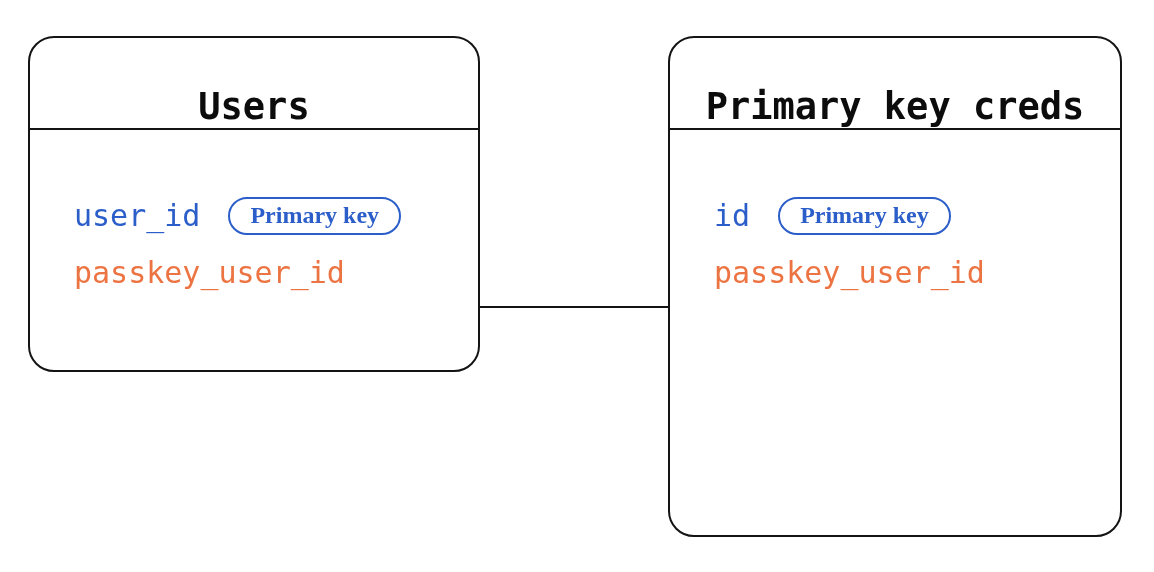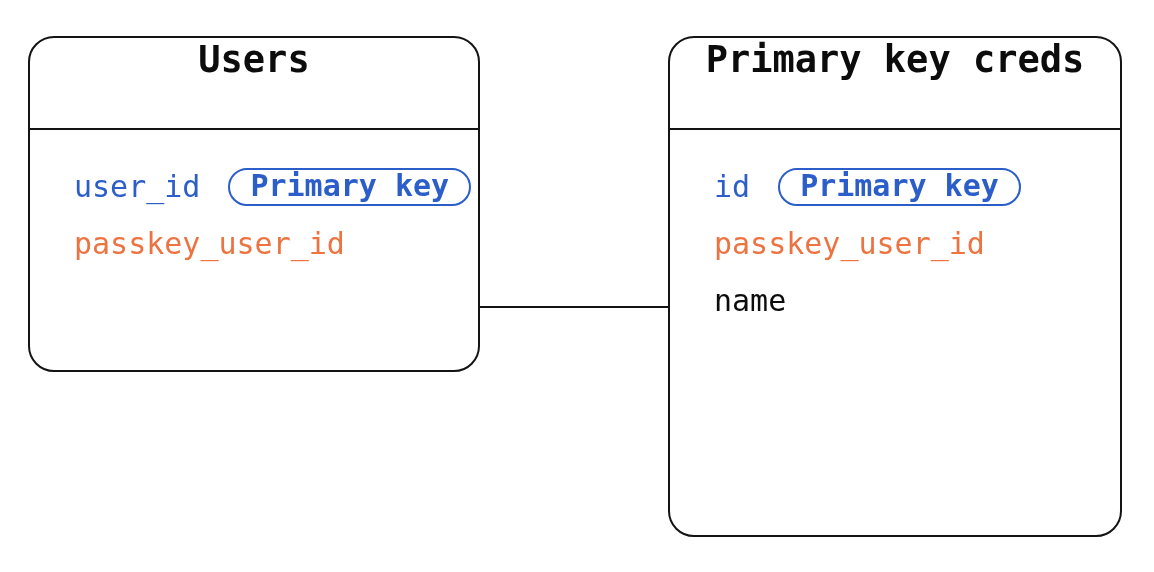--- a/index.html
+++ b/index.html
@@ -36,54 +36,56 @@
   .er-table--creds {
     left: 668px;
     top: 36px;
     width: 454px;
     height: 501px;
   }
   .er-table__header {
     height: 92px;
     border-bottom: 2px solid var(--color-line);
     display: flex;
-    align-items: flex-start;
+    align-items: flex-end;
     justify-content: center;
   }
   .er-table__title {
     font-size: 37px;
     font-weight: 700;
     color: var(--color-text);
     white-space: nowrap;
   }
   .er-table__body {
     padding: 28px 14px 0 44px;
+    margin-top: 29px;
   }
   .field {
     height: 57px;
     display: flex;
     align-items: center;
     font-size: 30px;
     white-space: nowrap;
   }
   .field__name { color: var(--color-text); }
   .field[data-role="primary"] .field__name { color: var(--color-primary); }
   .field[data-role="foreign"] .field__name { color: var(--color-foreign); }
   .badge {
     margin-left: 28px;
     height: 38px;
     display: inline-flex;
     align-items: center;
     padding: 0 20px 2px 20px;
     border: 2px solid var(--color-primary);
     border-radius: 999px;
     color: var(--color-primary);
-    font-size: 30px;
+    font-size: 24px;
     font-weight: 700;
     line-height: 1;
+    font-family: Liberation Serif, serif;
   }
   .connector {
     position: absolute;
     left: 479px;
     top: 306px;
     width: 190px;
     height: 0;
     border-top: 2px solid var(--color-line);
   }
 </style>
@@ -114,19 +116,16 @@
       <h2 class="er-table__title">Primary key creds</h2>
     </header>
     <div class="er-table__body">
       <div class="field" data-role="primary">
         <span class="field__name">id</span>
         <span class="badge">Primary key</span>
       </div>
       <div class="field" data-role="foreign">
         <span class="field__name">passkey_user_id</span>
       </div>
-      <div class="field" data-role="normal">
-        <span class="field__name">name</span>
-      </div>
     </div>
   </section>
 
 </div>
 
 </body></html>

